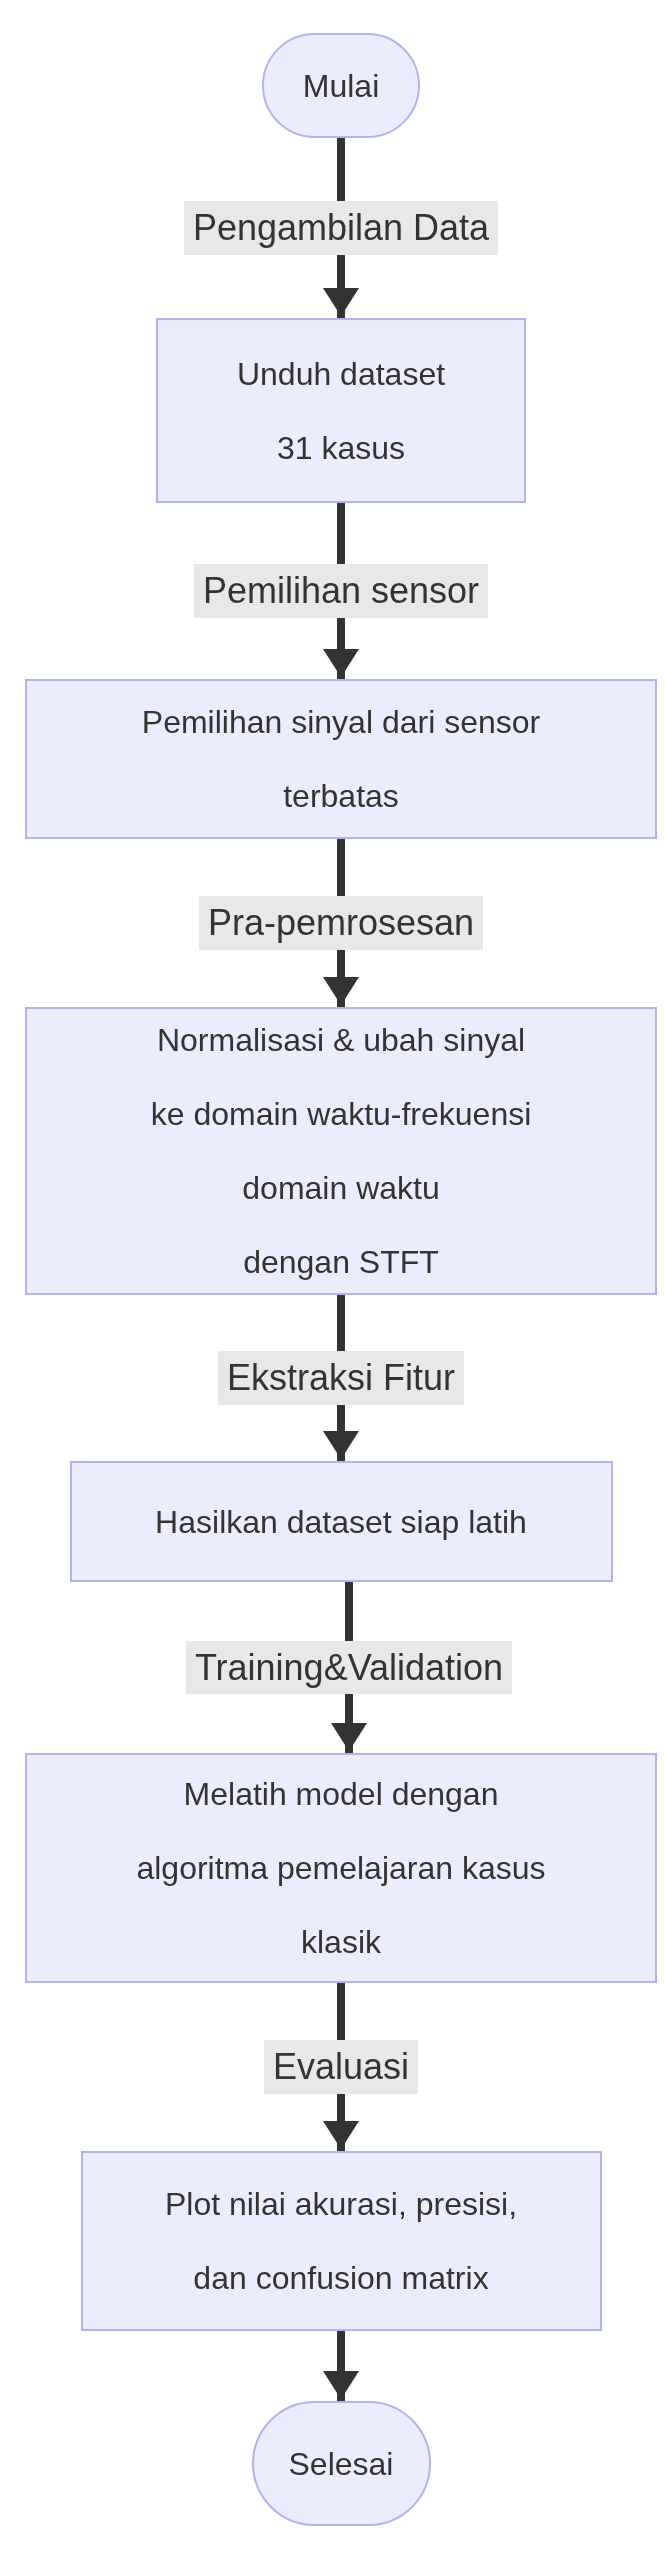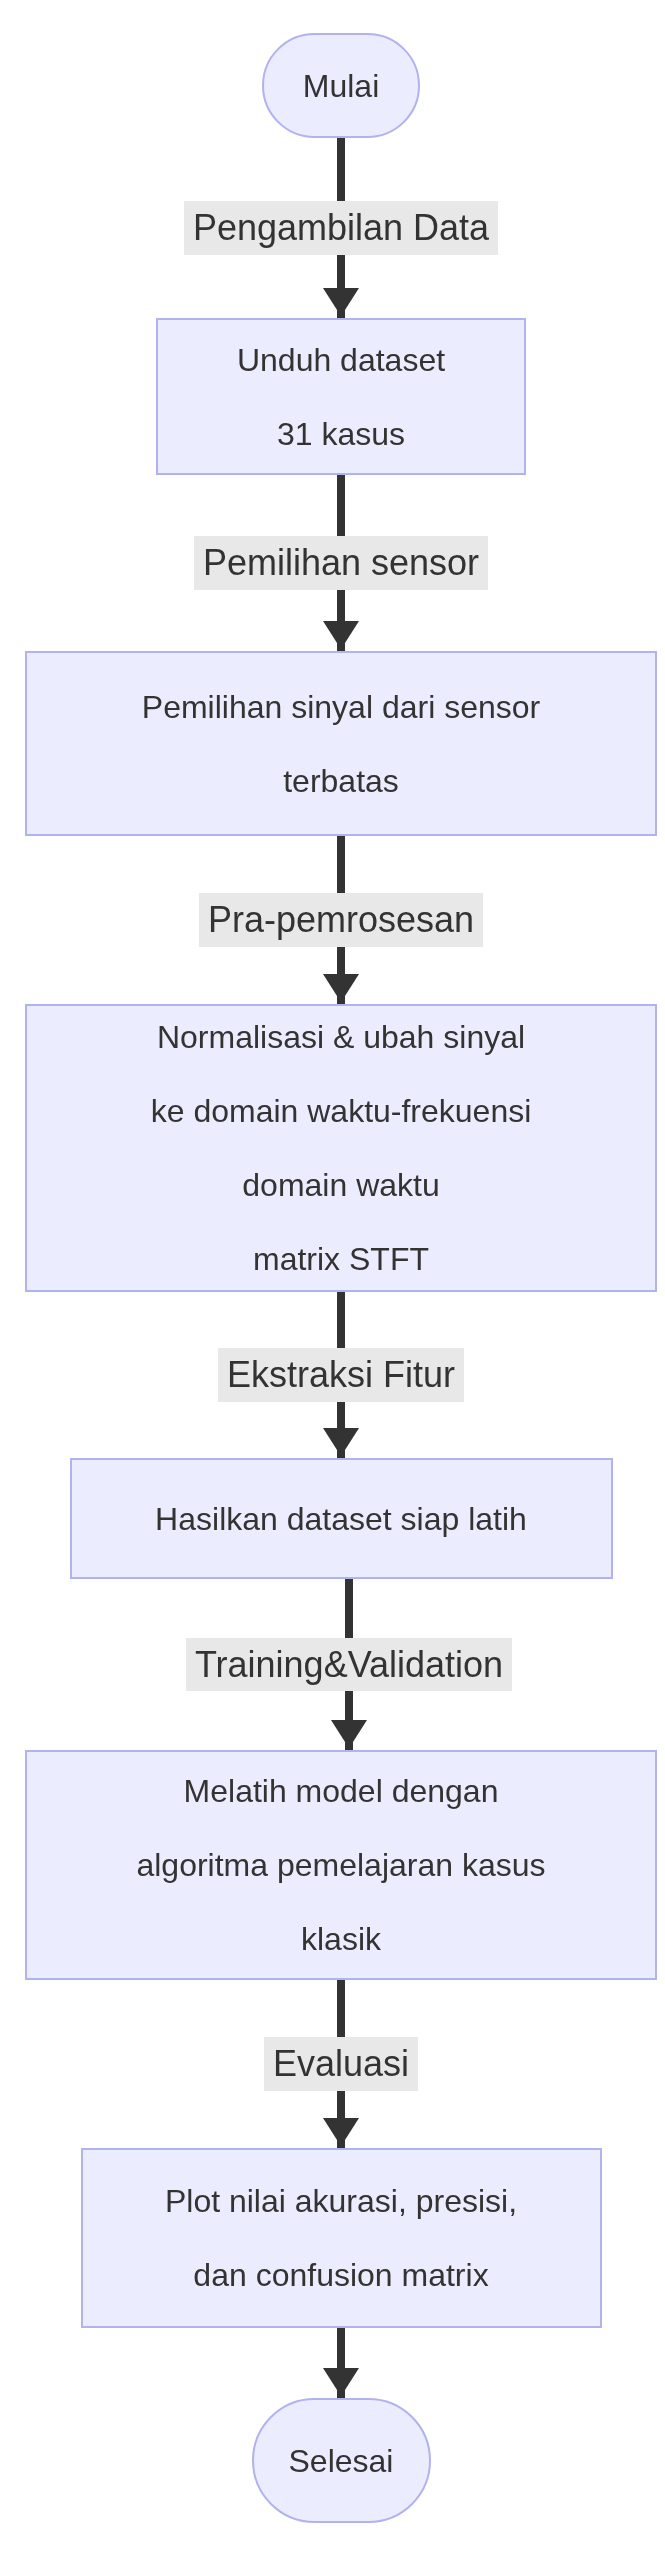--- a/index.html
+++ b/index.html
@@ -32,22 +32,22 @@
     border: 2px solid #b2b2ee;
     font-size: 32px;
     flex: none;
   }
   .node .nline {
     line-height: 66px;
     white-space: nowrap;
   }
   .stadium { border-radius: 670px; }
   .n-start { width: 158px; height: 105px; }
-  .n-p1   { width: 370px; height: 157px; }
-  .n-p2   { width: 632px; height: 185px; }
+  .n-p1   { width: 370px; height: 185px; }
+  .n-p2   { width: 632px; height: 160px; }
   .n-p3   { width: 632px; height: 288px; }
   .n-p4   { width: 543px; height: 121px; }
   .n-p5   { width: 632px; height: 230px; }
   .n-p6   { width: 521px; height: 180px; }
   .n-end  { width: 179px; height: 125px; }
   
   .edge {
     position: relative;
     width: 100%;
     flex: none;
@@ -127,21 +127,21 @@
   <div class="edge e3">
     <div class="line"></div>
     <div class="arrowhead"></div>
     <div class="edge-label">Pra-pemrosesan</div>
   </div>
 
   <div class="node n-p3">
     <div class="nline">Normalisasi &amp; ubah sinyal</div>
     <div class="nline">ke domain waktu-frekuensi</div>
     <div class="nline">domain waktu</div>
-    <div class="nline">matrix STFT</div>
+    <div class="nline">dengan STFT</div>
   </div>
 
   <div class="edge e4">
     <div class="line"></div>
     <div class="arrowhead"></div>
     <div class="edge-label">Ekstraksi Fitur</div>
   </div>
 
   <div class="node n-p4">
     <div class="nline">Hasilkan dataset siap latih</div>

